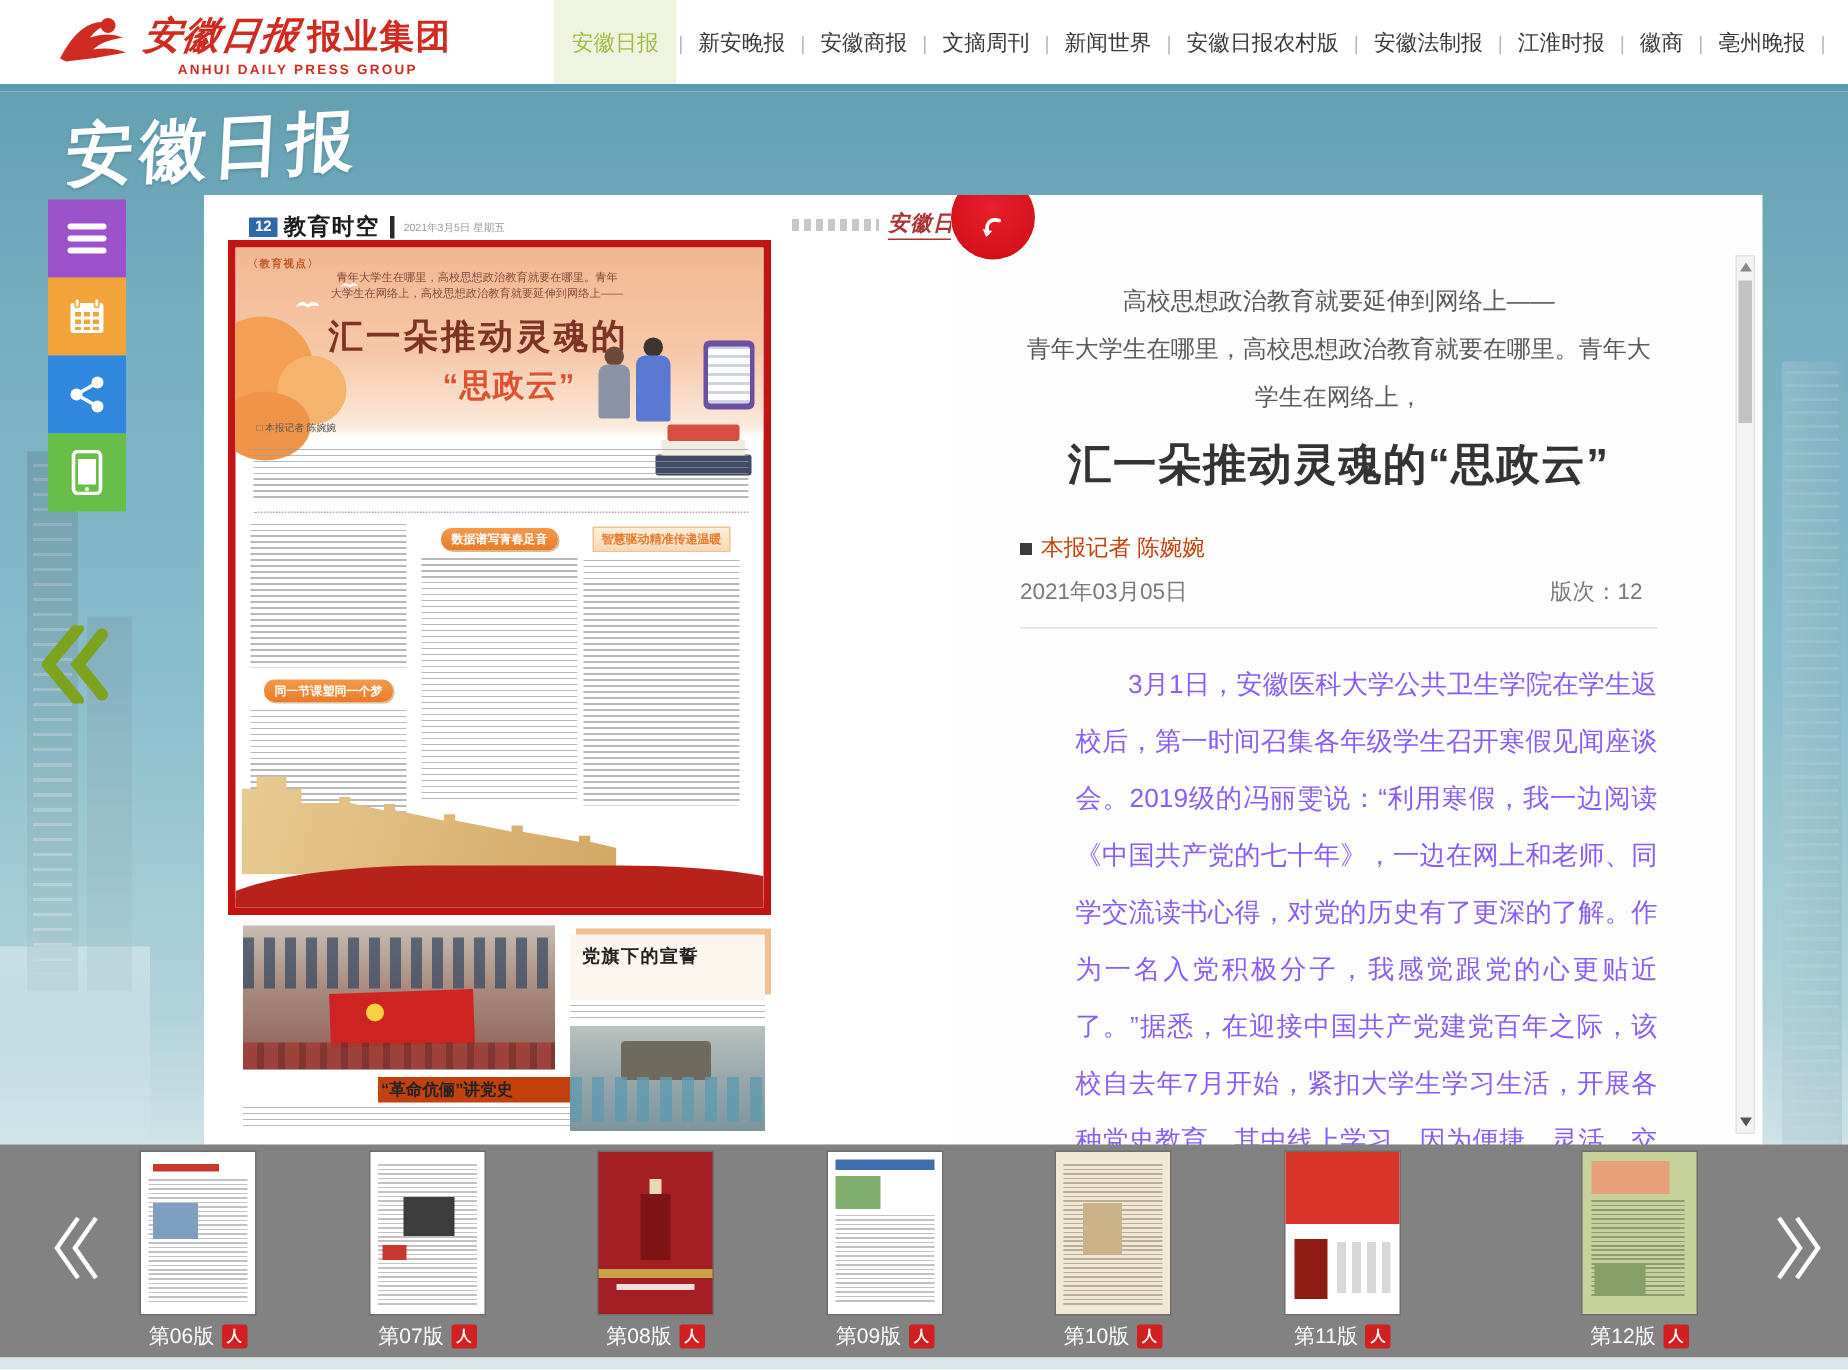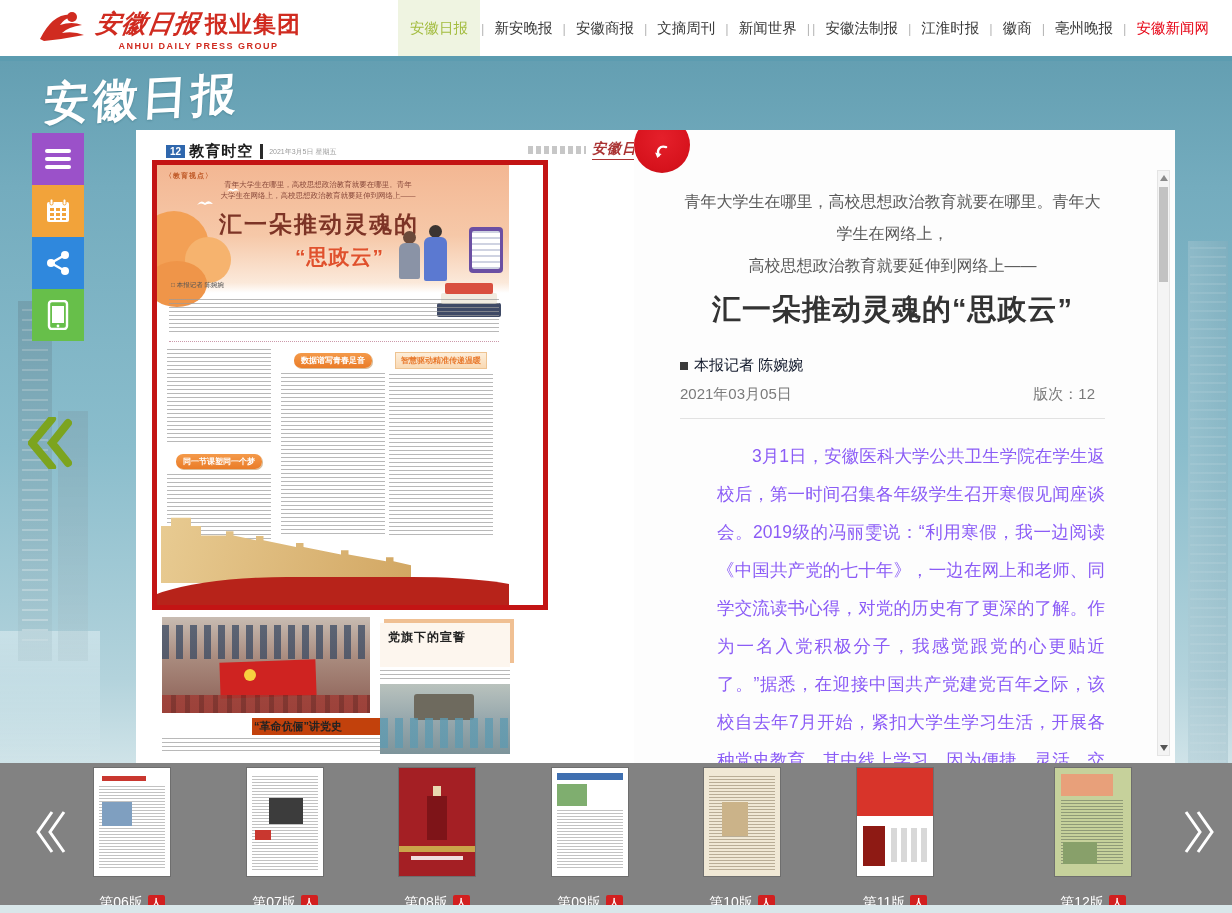--- a/index.html
+++ b/index.html
@@ -54,21 +54,21 @@
   .paper-head { position:absolute; left:30px; top:12px; display:flex; align-items:center; }
   .pg-badge { background:#2f67ad; color:#fff; font-size:10px; font-weight:bold; padding:1px 4px; margin-right:4px; }
   .pg-section { font-size:15px; font-weight:bold; color:#1c1c1c; letter-spacing:1px; }
   .pg-bar { width:3px; height:15px; background:#2a2a2a; margin:0 6px 0 7px; }
   .pg-date { font-size:7px; color:#9a9a9a; }
   .paper-mast-right { position:absolute; right:16px; top:10px; display:flex; align-items:center; }
   .tiny-bits { width:58px; height:8px; margin-right:6px;
     background:repeating-linear-gradient(90deg,#b9b9b9 0 5px,transparent 5px 8px); opacity:.8; }
   .mast-small { font-size:14px; font-weight:bold; font-style:italic; color:#a33; letter-spacing:1px; border-bottom:1px solid #a33; padding-bottom:1px; }
   
-  .hotbox { position:absolute; left:16px; top:30px; width:396px; height:450px; border:5px solid #c31414; background:#fff; cursor:pointer; overflow:hidden; }
+  .hotbox { position:absolute; left:16px; top:30px; width:362px; height:450px; border:5px solid #c31414; background:#fff; cursor:pointer; overflow:hidden; }
   .banner { position:absolute; left:0; top:0; width:352px; height:128px;
     background:linear-gradient(180deg,#f3b793 0%,#f6c8a8 55%,#fbe9da 92%,#fff 100%); }
   .banner-tag { position:absolute; left:8px; top:6px; font-size:7px; color:#c05a28; font-weight:bold; letter-spacing:1px; }
   .cloud { position:absolute; border-radius:50%; background:#f4a159; }
   .c1 { left:-18px; top:46px; width:70px; height:70px; background:#f3a055;}
   .c2 { left:28px; top:72px; width:46px; height:46px; background:#f6b36e;}
   .c3 { left:-10px; top:96px; width:60px; height:46px; background:#ef9549;}
   .dove { position:absolute; }
   .banner-sub { position:absolute; left:60px; right:90px; top:14px; text-align:center; font-size:7.5px; color:#8a4a3c; line-height:11px; }
   .banner-t1 { position:absolute; left:62px; top:44px; font-size:23px; font-weight:bold; color:#7d3426; letter-spacing:2px; }
@@ -135,32 +135,32 @@
     background:radial-gradient(circle at 50% 38%, #e5202b 0%, #d6121c 70%, #b30d15 100%); cursor:pointer; z-index:5;
     display:flex; align-items:flex-end; justify-content:center; }
   .back-btn svg { margin-bottom:9px; }
   .scrollbar { position:absolute; right:5px; top:40px; width:13px; height:586px; background:#f4f4f4; border:1px solid #e4e4e4; }
   .sb-up { position:absolute; top:4px; left:2px; width:0; height:0; border-left:4px solid transparent; border-right:4px solid transparent; border-bottom:6px solid #8a8a8a; cursor:pointer; }
   .sb-down { position:absolute; bottom:4px; left:2px; width:0; height:0; border-left:4px solid transparent; border-right:4px solid transparent; border-top:6px solid #555; cursor:pointer; }
   .sb-thumb { position:absolute; top:16px; left:1px; width:9px; height:95px; background:#c2c2c2; cursor:pointer; }
   .art { position:absolute; left:46px; top:56px; width:425px; }
   .art-sub { text-align:center; font-size:16px; color:#5a5a5a; line-height:32px; }
   .art-title { text-align:center; font-size:29px; color:#333; font-weight:600; letter-spacing:1px; margin-top:8px; }
-  .art-byline { font-size:15px; color:#0f172a; margin-top:26px; }
+  .art-byline { font-size:15px; color:#c2410c; margin-top:26px; }
   .sq { display:inline-block; width:8px; height:8px; background:#3a3a3a; margin-right:6px; }
   .art-meta { display:flex; justify-content:space-between; font-size:15px; color:#7a7a7a; margin-top:10px; padding-right:10px; }
   .art-hr { border:none; border-top:1px solid #e2e2e2; margin-top:14px; }
   .art-body p { font-size:17.5px; color:#8b5cf6; line-height:38px; text-align:justify; text-indent:2em; margin-top:18px;margin-left:37px; }
   
   .carousel { position:absolute; top:763px; left:0; width:1232px; height:142px; background:#828282; }
   .car-chev { position:absolute; top:46px; cursor:pointer; }
   .chev-left { left:34px; } .chev-right { left:1182px; }
   .car-item { position:absolute; top:5px; width:96px; text-align:center; }
   .page-thumb { width:76px; height:108px; margin:0 auto; cursor:pointer; box-shadow:0 0 0 1px rgba(0,0,0,.15); }
-  .thumb-label { margin-top:18px; display:flex; align-items:center; justify-content:center; gap:5px; }
+  .thumb-label { margin-top:6px; display:flex; align-items:center; justify-content:center; gap:5px; }
   .thumb-label span.lab { color:#fff; font-size:14px; cursor:pointer; }
   .pdf { display:inline-flex; align-items:center; justify-content:center; width:17px; height:16px;
     background:#d21f1f; color:#fff; font-size:10px; font-weight:bold; border-radius:2px; cursor:pointer; }
   .t06{ background:
     linear-gradient(#c9372f 0 0) 8px 8px/44px 5px no-repeat,
     linear-gradient(#7f9fc0 0 0) 8px 34px/30px 24px no-repeat,
     repeating-linear-gradient(180deg,#c2c2c2 0 1px,transparent 1px 3px) 5px 18px/66px 84px no-repeat,#fff; }
   .t07{ background:
     linear-gradient(#3c3c3c 0 0) 22px 30px/34px 26px no-repeat,
     linear-gradient(#c9372f 0 0) 8px 62px/16px 10px no-repeat,
@@ -210,30 +210,30 @@
     <span class="nav-item active">安徽日报</span>
     <span class="nav-div">|</span>
     <span class="nav-item">新安晚报</span>
     <span class="nav-div">|</span>
     <span class="nav-item">安徽商报</span>
     <span class="nav-div">|</span>
     <span class="nav-item">文摘周刊</span>
     <span class="nav-div">|</span>
     <span class="nav-item">新闻世界</span>
     <span class="nav-div">|</span>
+    <span class="nav-item">安徽日报农村版</span>
     <span class="nav-div">|</span>
     <span class="nav-item">安徽法制报</span>
     <span class="nav-div">|</span>
     <span class="nav-item">江淮时报</span>
     <span class="nav-div">|</span>
     <span class="nav-item">徽商</span>
     <span class="nav-div">|</span>
     <span class="nav-item">亳州晚报</span>
     <span class="nav-div">|</span>
-    <span class="nav-item red">安徽新闻网</span>
   </div>
 </div>
 
 <div class="stage">
   <div class="bg-city-left"></div>
   <div class="bg-tower-right"></div>
   <div class="masthead">安徽日报</div>
 
   <div class="side-tools">
     <div class="tool-btn tool-menu">
@@ -381,22 +381,22 @@
     </div>
 
     <div class="scrollbar">
       <div class="sb-up"></div>
       <div class="sb-thumb"></div>
       <div class="sb-down"></div>
     </div>
 
     <div class="art">
       <div class="art-sub">
+        <div>高校思想政治教育就要延伸到网络上——</div>
         <div>青年大学生在哪里，高校思想政治教育就要在哪里。青年大学生在网络上，</div>
-        <div>高校思想政治教育就要延伸到网络上——</div>
       </div>
       <div class="art-title">汇一朵推动灵魂的“思政云”</div>
       <div class="art-byline"><span class="sq"></span><span>本报记者 陈婉婉</span></div>
       <div class="art-meta">
         <span>2021年03月05日</span>
         <span>版次：12</span>
       </div>
       <hr class="art-hr">
       <div class="art-body">
         <p>3月1日，安徽医科大学公共卫生学院在学生返校后，第一时间召集各年级学生召开寒假见闻座谈会。2019级的冯丽雯说：“利用寒假，我一边阅读《中国共产党的七十年》，一边在网上和老师、同学交流读书心得，对党的历史有了更深的了解。作为一名入党积极分子，我感觉跟党的心更贴近了。”据悉，在迎接中国共产党建党百年之际，该校自去年7月开始，紧扣大学生学习生活，开展各种党史教育。其中线上学习，因为便捷、灵活、交流及时而获得了全校师生广泛的参与。</p>

